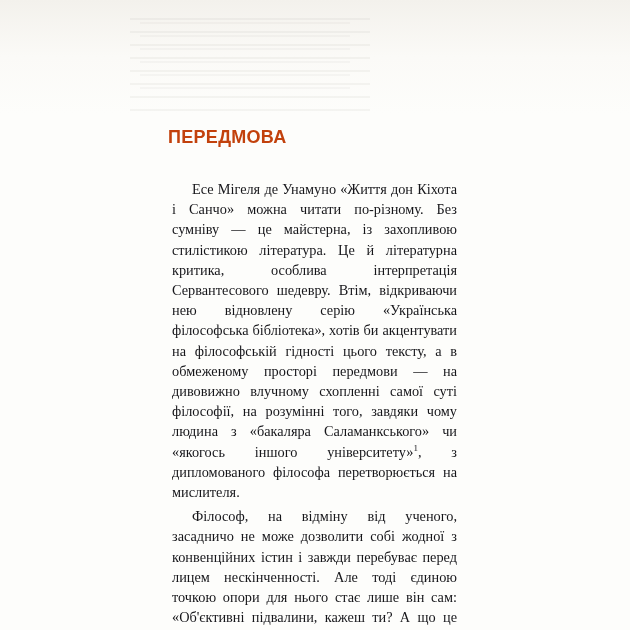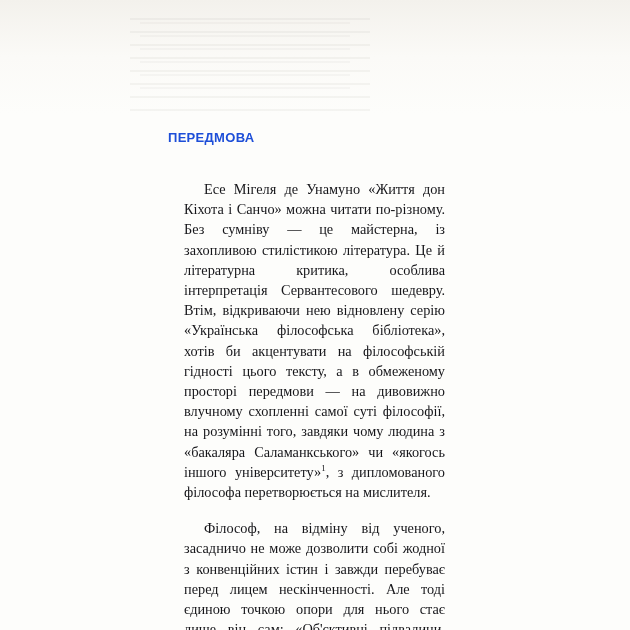--- a/index.html
+++ b/index.html
@@ -55,32 +55,32 @@
   }
   .content {
     position: absolute;
     left: 168px;
     top: 128px;
     width: 293px;
   }
   .heading {
     font-family: "Liberation Sans", sans-serif;
     font-weight: bold;
-    font-size: 13px;
+    font-size: 18px;
     line-height: 19px;
     letter-spacing: 0.3px;
-    color: #1d4ed8;
+    color: #c2410c;
     margin: 0 0 32px 0;
   }
   .heading .hline {
     display: block;
     white-space: nowrap;
   }
   p.body {
-    margin: 16px;
+    margin: 4px;
     font-size: 14.3px;
     line-height: 20.2px;
     color: #16161a;
     text-align: justify;
     text-justify: inter-word;
     hyphens: manual;
   }
   p.body + p.body {
     margin-top: 0;
   }

